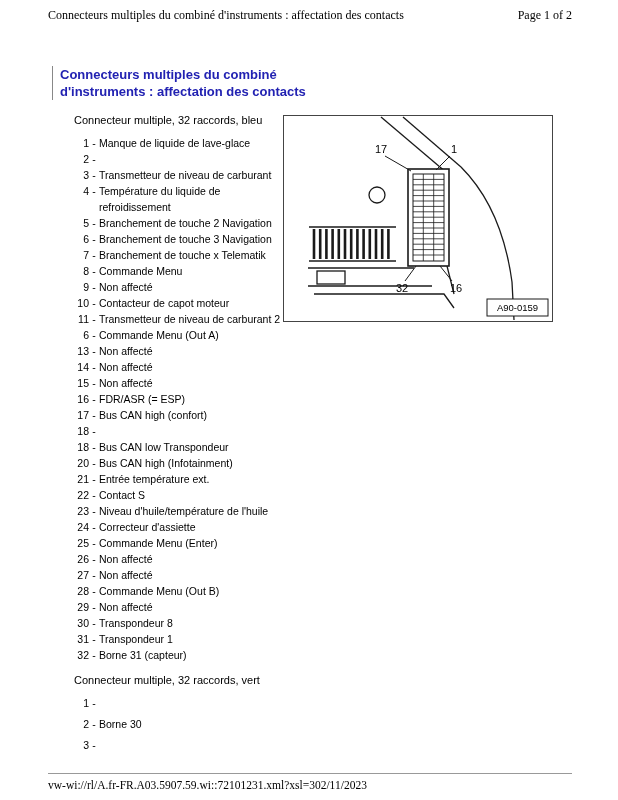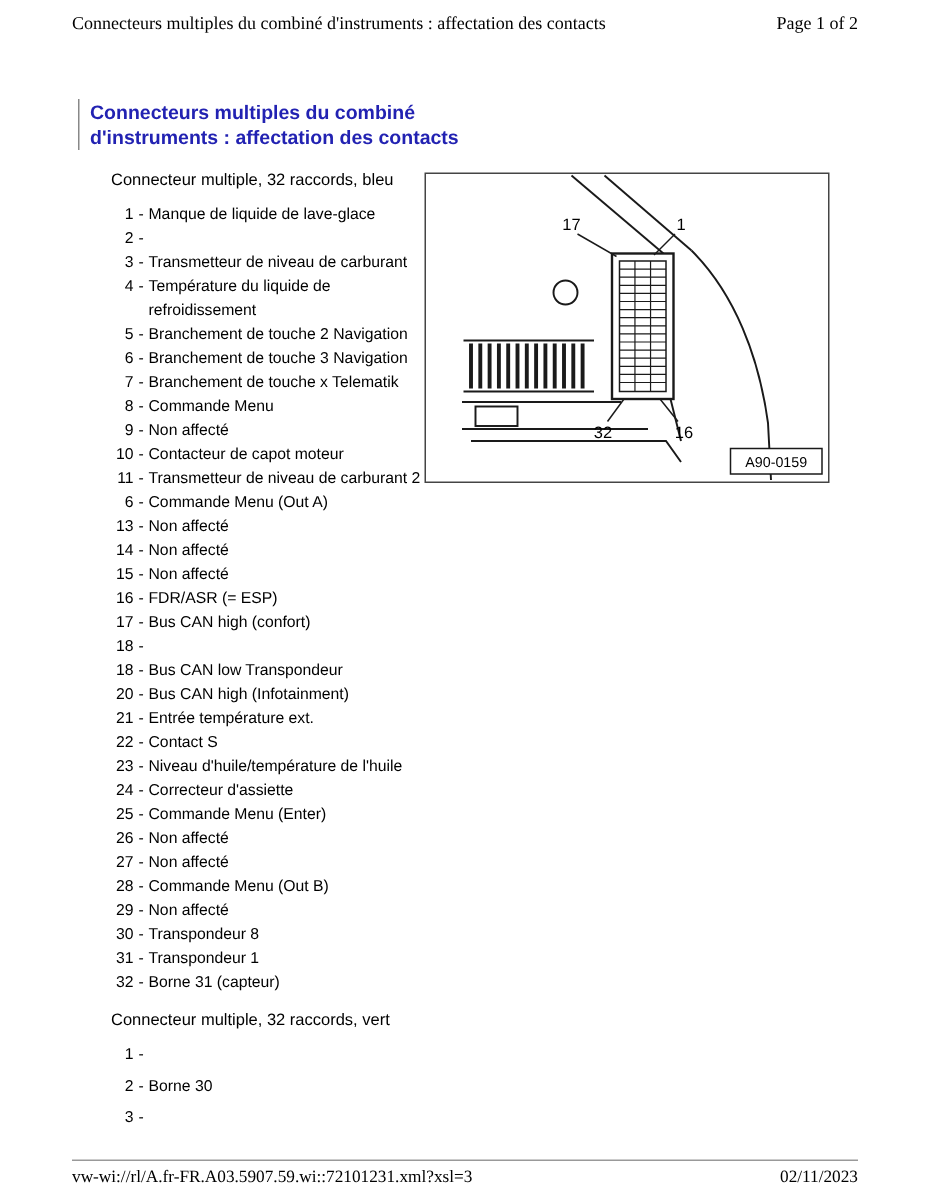--- a/index.html
+++ b/index.html
@@ -75,21 +75,20 @@
   }
   .fig-svg text.ref { font-size: 9.5px; }
 
   
   .page-footer {
     position: absolute;
     left: 48px; right: 46px; top: 773px;
     border-top: 1px solid #999;
     padding-top: 5px;
     display: flex;
-    justify-content: space-between;
     font-family: "Liberation Serif", serif;
     font-size: 11.5px;
     line-height: 13px;
   }
 </style>
 </head>
 <body>
 
 <div class="page">
 

